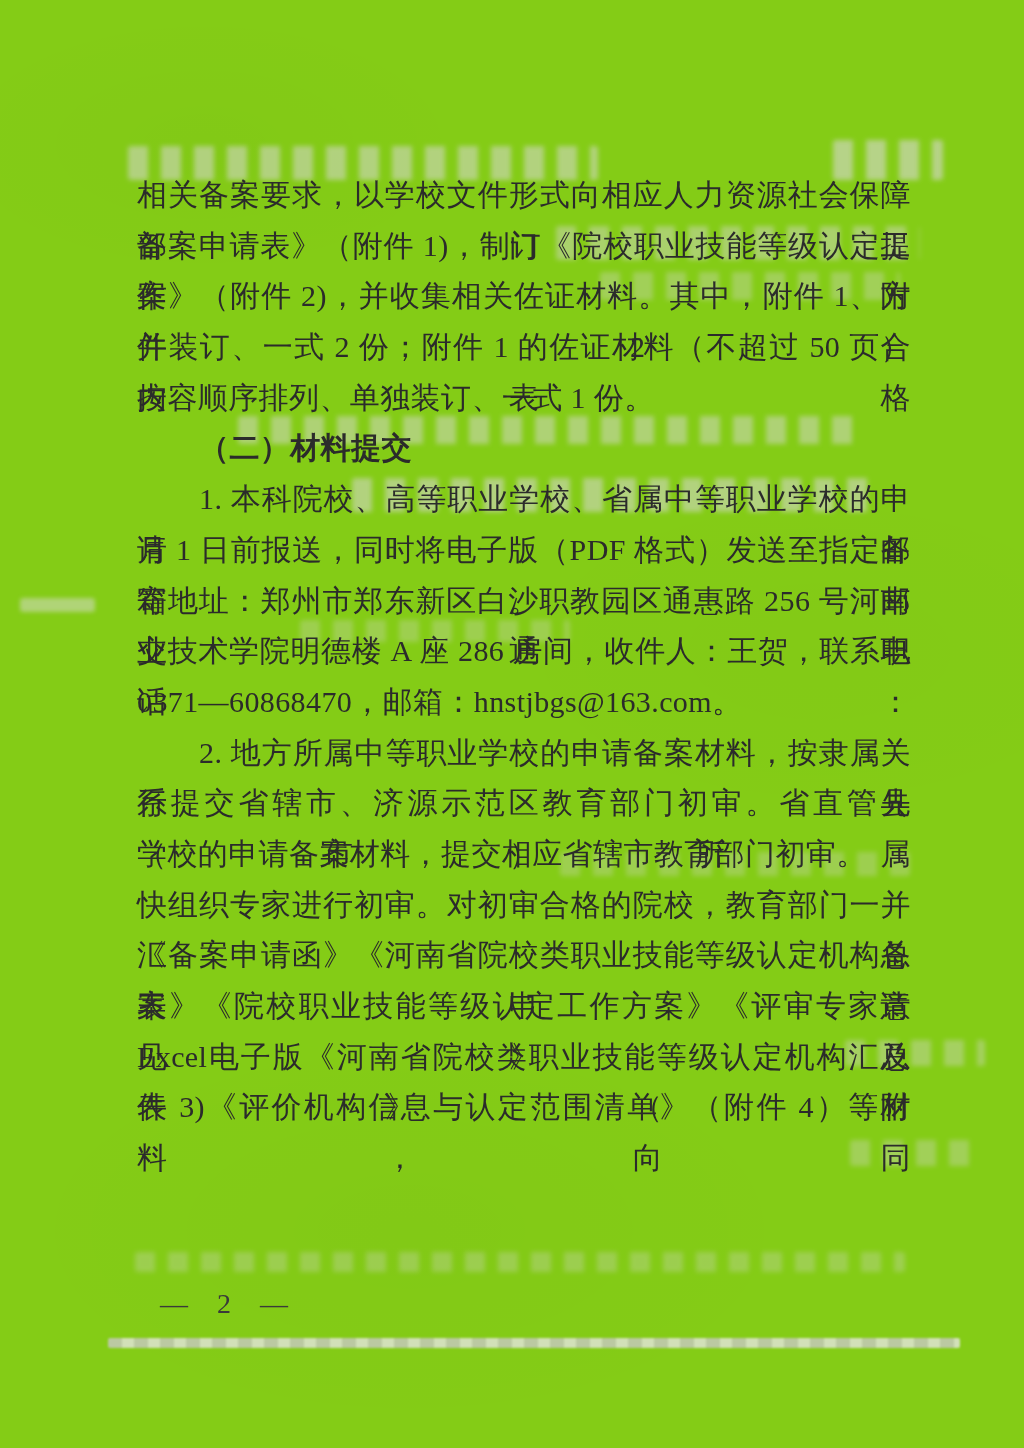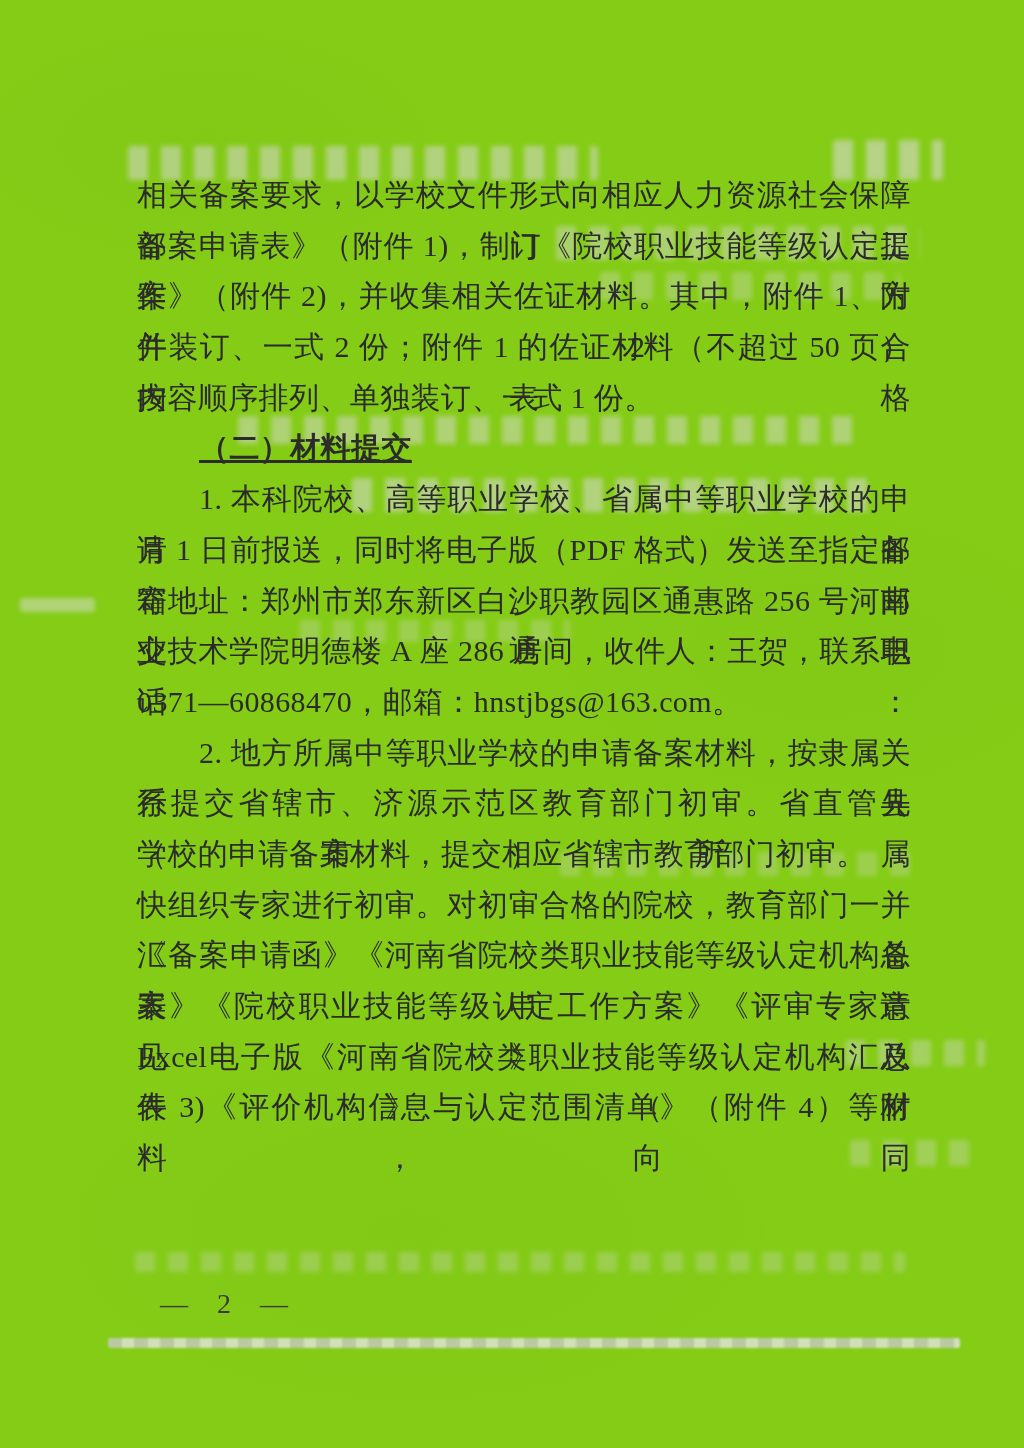--- a/index.html
+++ b/index.html
@@ -33,21 +33,21 @@
   }
   .line {
     margin: 0;
     height: 50.7px;
     line-height: 50.7px;
     letter-spacing: 0.4px;
   }
   .j    { text-align: justify; text-align-last: justify; }
   .left { text-align: center;    text-align-last: left; }
   .indent { text-indent: 62px; }
-  .kai { font-weight: 600; text-decoration: underline; }
+  .kai { font-weight: 600; }
 
   .footer {
     position: absolute;
     left: 160px;
     top: 1288px;
     font-size: 28px;
     color: #3a3a3a;
     letter-spacing: 11px;
     white-space: pre;
   }

